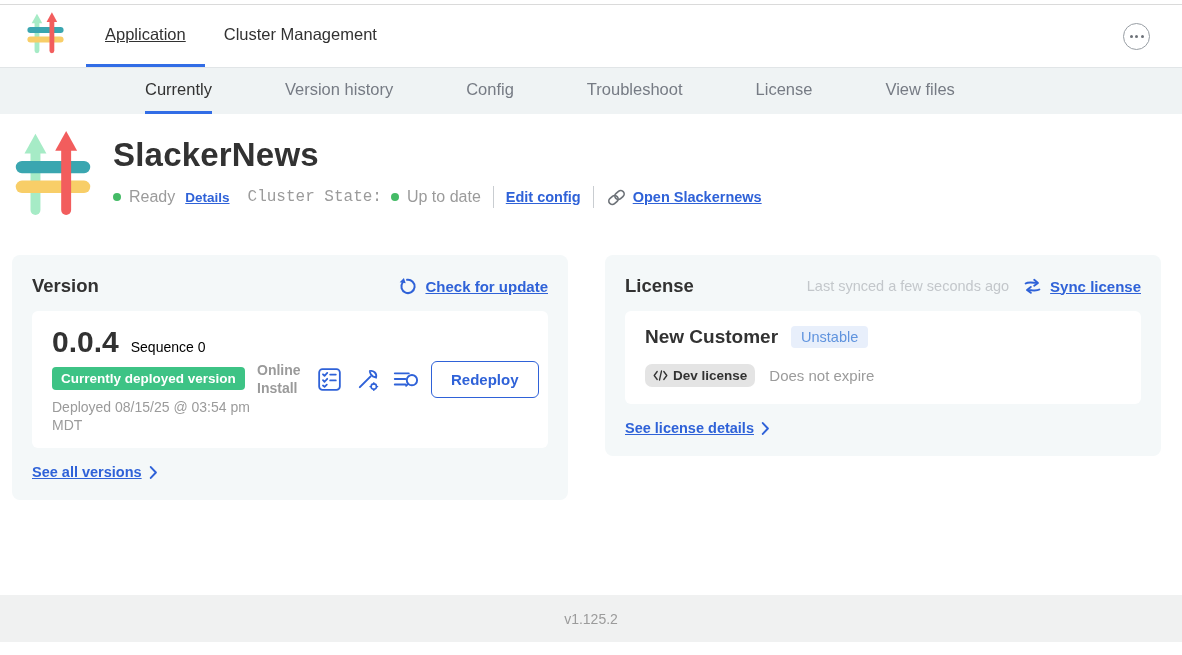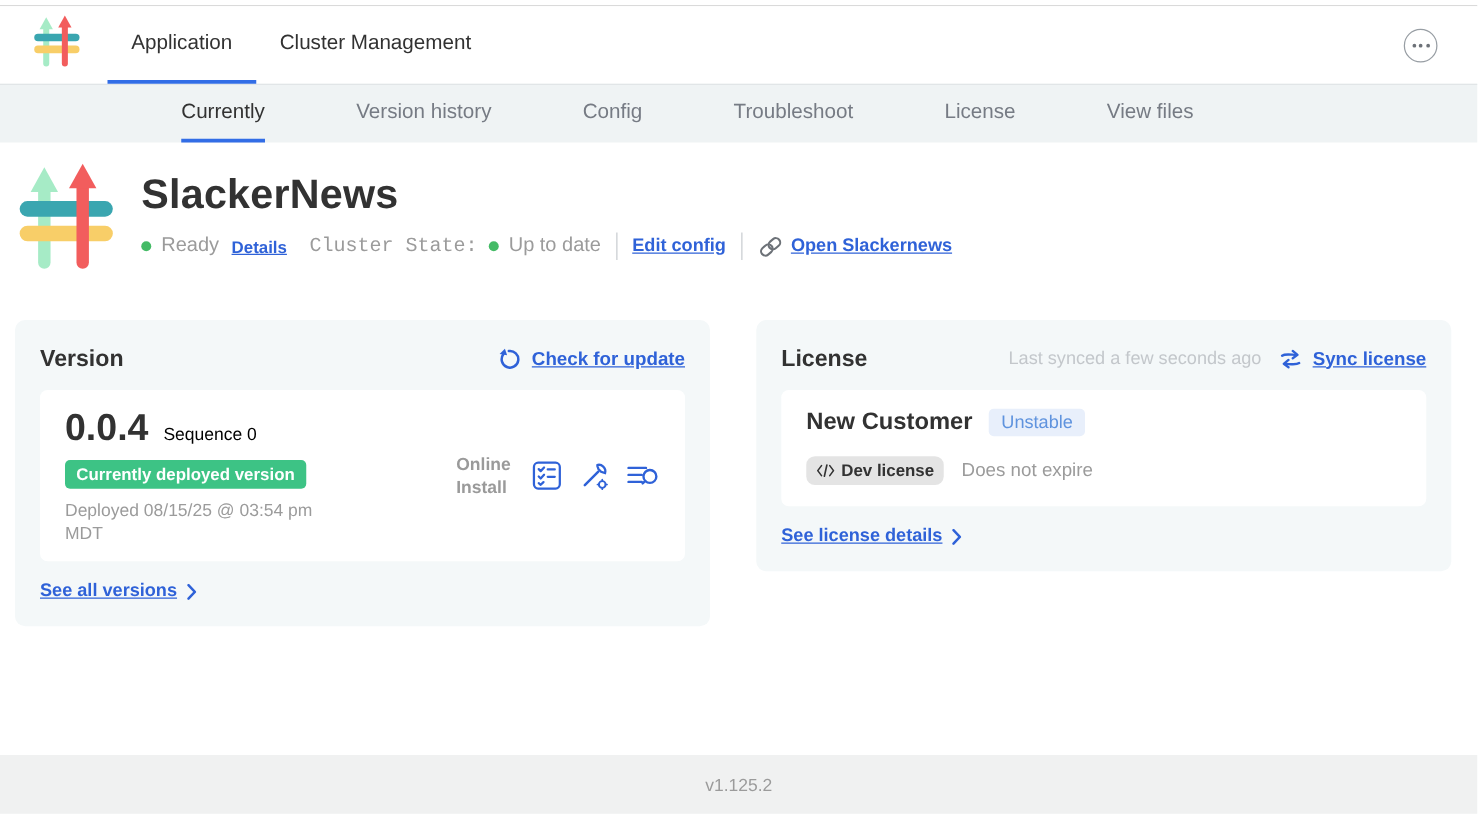--- a/index.html
+++ b/index.html
@@ -5,21 +5,21 @@
   * { margin:0; padding:0; box-sizing:border-box; }
   html,body { width:1182px; height:655px; background:#fff; font-family:"Liberation Sans", sans-serif; color:#323232; overflow:hidden; position:relative; }
 
   .topline { height:5px; background:#fff; border-bottom:1px solid #dadada; }
 
   
   .navbar { height:62px; background:#fff; display:flex; align-items:stretch; padding:0 32px 0 27px; }
   .brand { display:flex; align-items:center; margin-right:22px; }
   .nav-tabs { display:flex; }
   .nav-tab { display:flex; align-items:center; padding:0 19px; font-size:16.5px; font-weight:500; color:#323232; cursor:pointer; border-bottom:3px solid transparent; }
-  .nav-tab.active { border-bottom-color:#326de6; }
+  .nav-tab.active { border-bottom-color:#326de6;text-decoration:underline; }
   .navbar-right { margin-left:auto; display:flex; align-items:center; }
   .ellipsis-btn { width:27px; height:27px; border:1px solid #989ea4; border-radius:50%; display:flex; align-items:center; justify-content:center; gap:2.5px; cursor:pointer; background:#fff; }
   .ellipsis-btn i { width:3px; height:3px; border-radius:50%; background:#6d7278; }
 
   
   .subnav { height:47px; background:#eff3f4; border-top:1px solid #e1e5e7; display:flex; padding-left:145px; gap:73px; }
   .subnav-tab { display:flex; align-items:center; font-size:16.5px; color:#767b84; cursor:pointer; border-bottom:3px solid transparent; }
   .subnav-tab.active { color:#323232; border-bottom-color:#326de6; }
 
   
@@ -57,21 +57,21 @@
   
   .synced { font-size:14.5px; color:#c3c7cb; margin-right:6px; }
   .cust-row { display:flex; align-items:center; gap:13px; }
   .cust-name { font-size:19px; font-weight:700; color:#323232; }
   .badge-unstable { background:#e8effb; color:#5f93de; font-size:14.5px; padding:3px 10px; border-radius:4px; }
   .lic-row2 { display:flex; align-items:center; gap:14px; margin-top:16px; }
   .badge-dev { background:#e4e4e4; color:#323232; font-size:13.5px; font-weight:700; padding:4px 8px; border-radius:7px; display:flex; align-items:center; gap:5px; }
   .expiry { font-size:15px; color:#9b9b9b; }
   .lic-inner { padding:15px 20px 17px; }
 
-  footer { position:absolute; left:0; bottom:4px; width:100%; height:47px; background:#f0f1f1; display:flex; align-items:center; justify-content:center; font-size:14px; color:#9b9b9b; }
+  footer { position:absolute; left:0; bottom:13px; width:100%; height:47px; background:#f0f1f1; display:flex; align-items:center; justify-content:center; font-size:14px; color:#9b9b9b; }
 </style>
 </head>
 <body>
 
 <div class="topline"></div>
 
 <div class="navbar">
   <div class="brand">
     <span>
       <svg width="37" height="44" viewBox="0 0 52 62">
@@ -218,20 +218,21 @@
         </span>
         <span class="icon-btn">
           <svg width="28" height="27" viewBox="0 0 25 24" fill="none" stroke="#2f62d8" stroke-width="1.7" stroke-linecap="round">
             <line x1="2.5" y1="6.5" x2="15" y2="6.5"></line>
             <line x1="2.5" y1="11.5" x2="12" y2="11.5"></line>
             <line x1="2.5" y1="16.5" x2="12" y2="16.5"></line>
             <circle cx="17.8" cy="12.6" r="4.6"></circle>
             <line x1="14.4" y1="15.9" x2="12.6" y2="17.6"></line>
           </svg>
         </span>
+        <button class="redeploy">Redeploy</button>
       </div>
     </div>
 
     <div class="see-row">
       <span class="lnk small-lnk">See all versions</span>
       <span style="display:flex;">
         <svg width="9" height="13" viewBox="0 0 8 12" fill="none" stroke="#2f62d8" stroke-width="1.8" stroke-linecap="round" stroke-linejoin="round">
             <polyline points="1.5,1 6.2,6 1.5,11"></polyline>
           </svg>
       </span>

